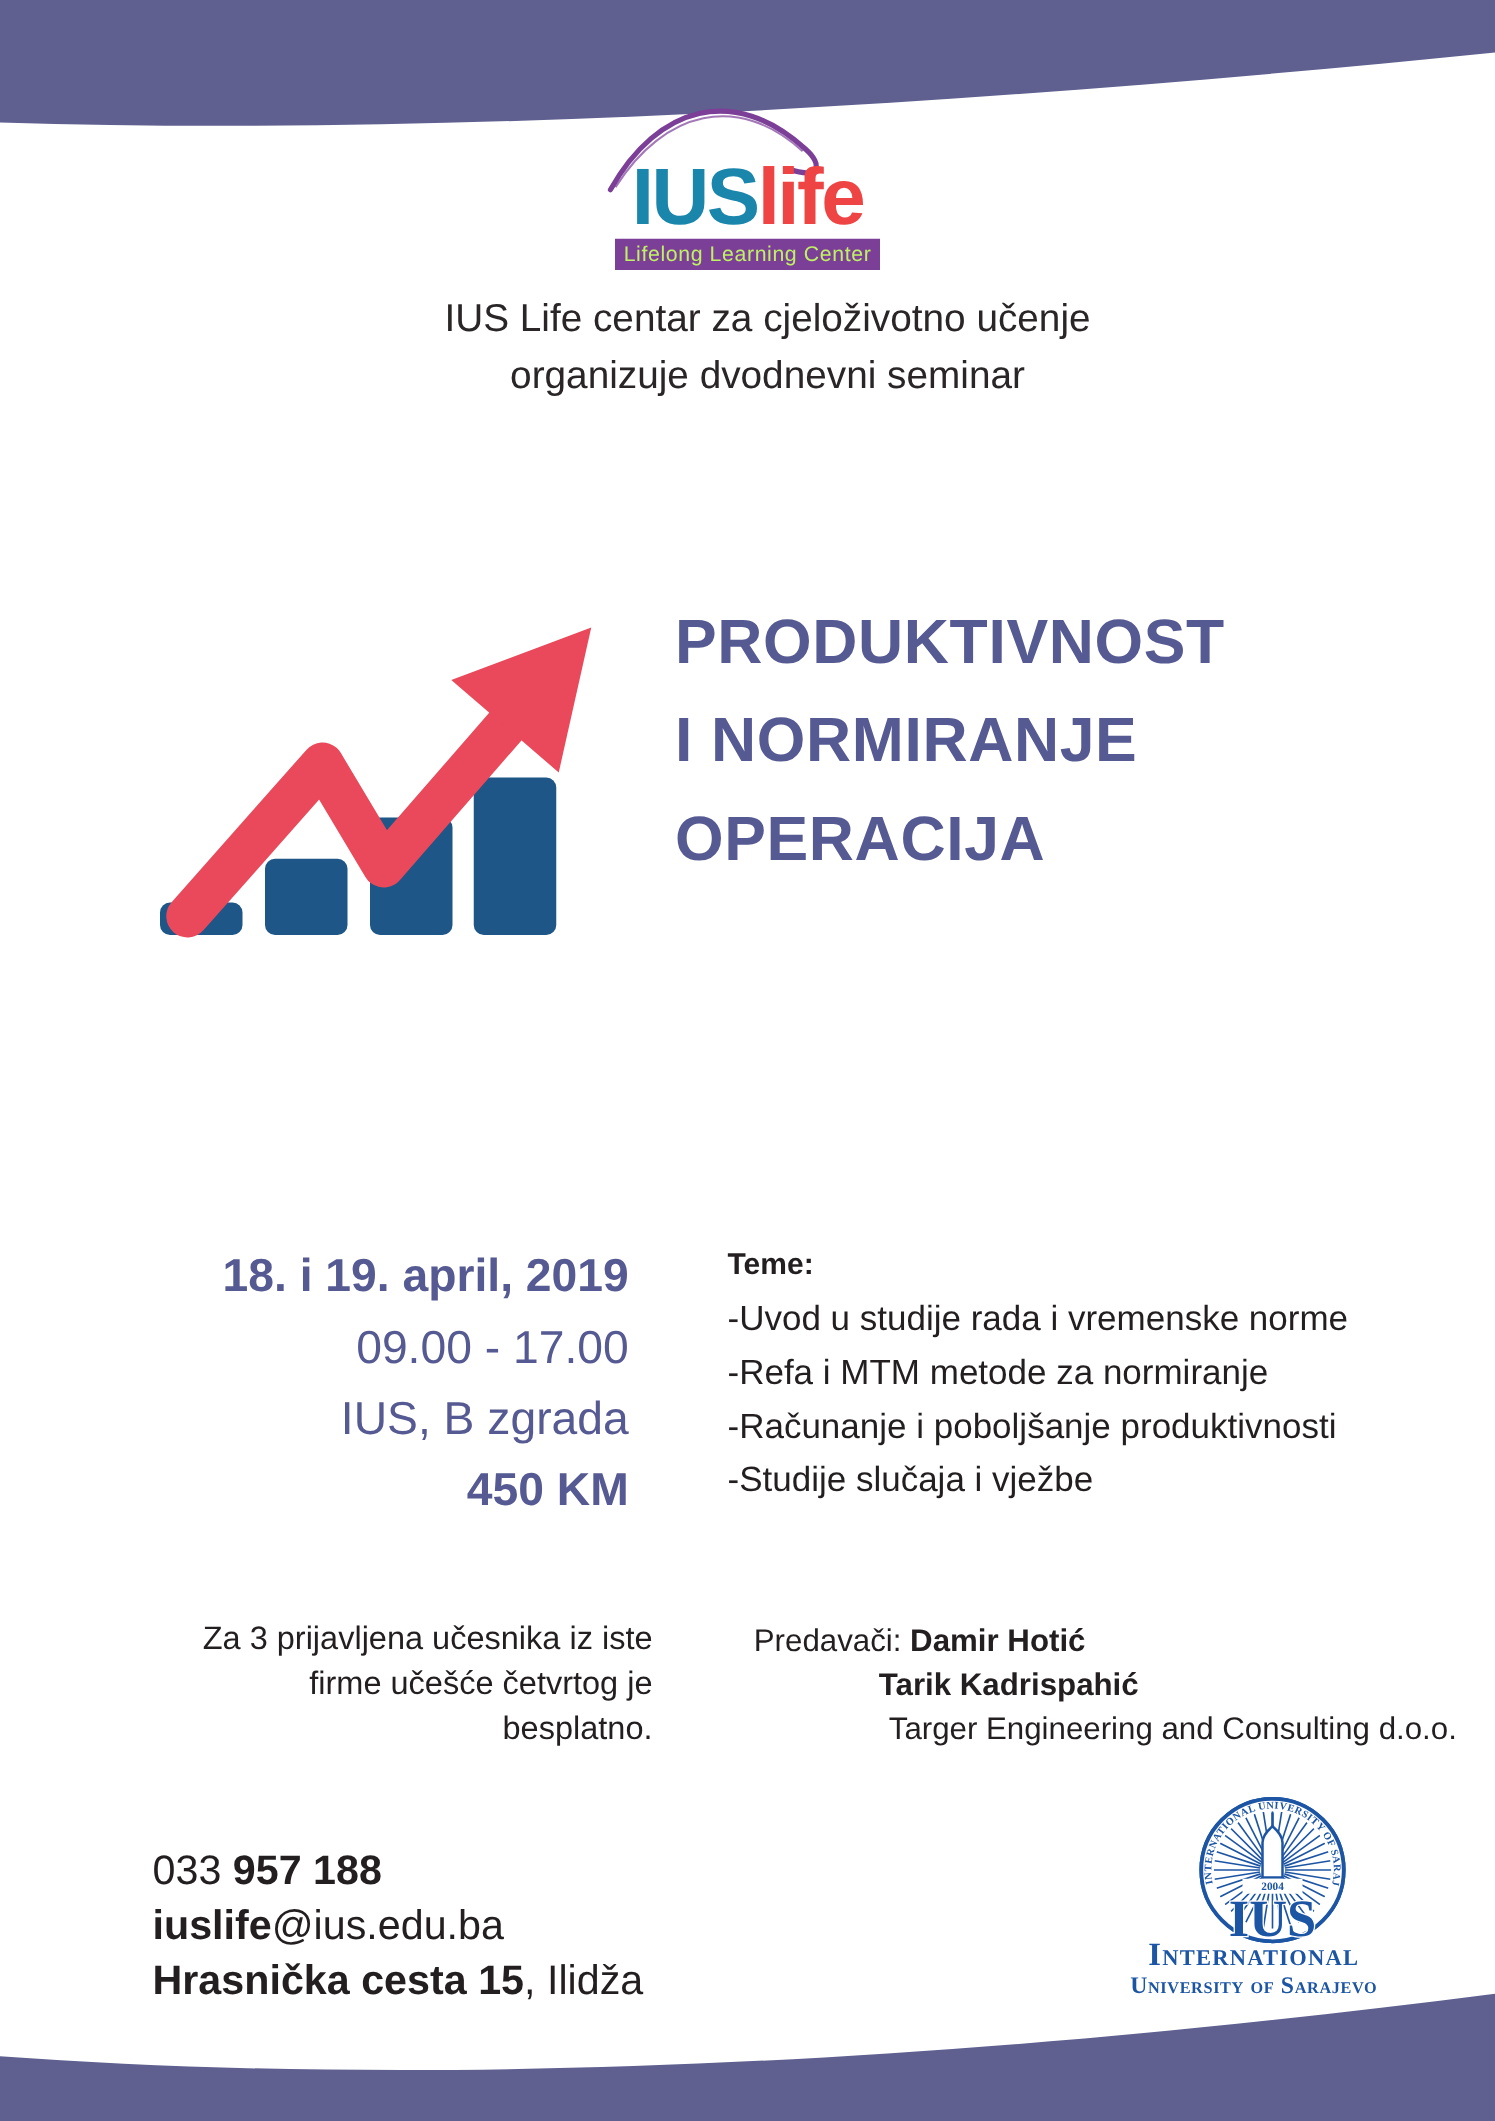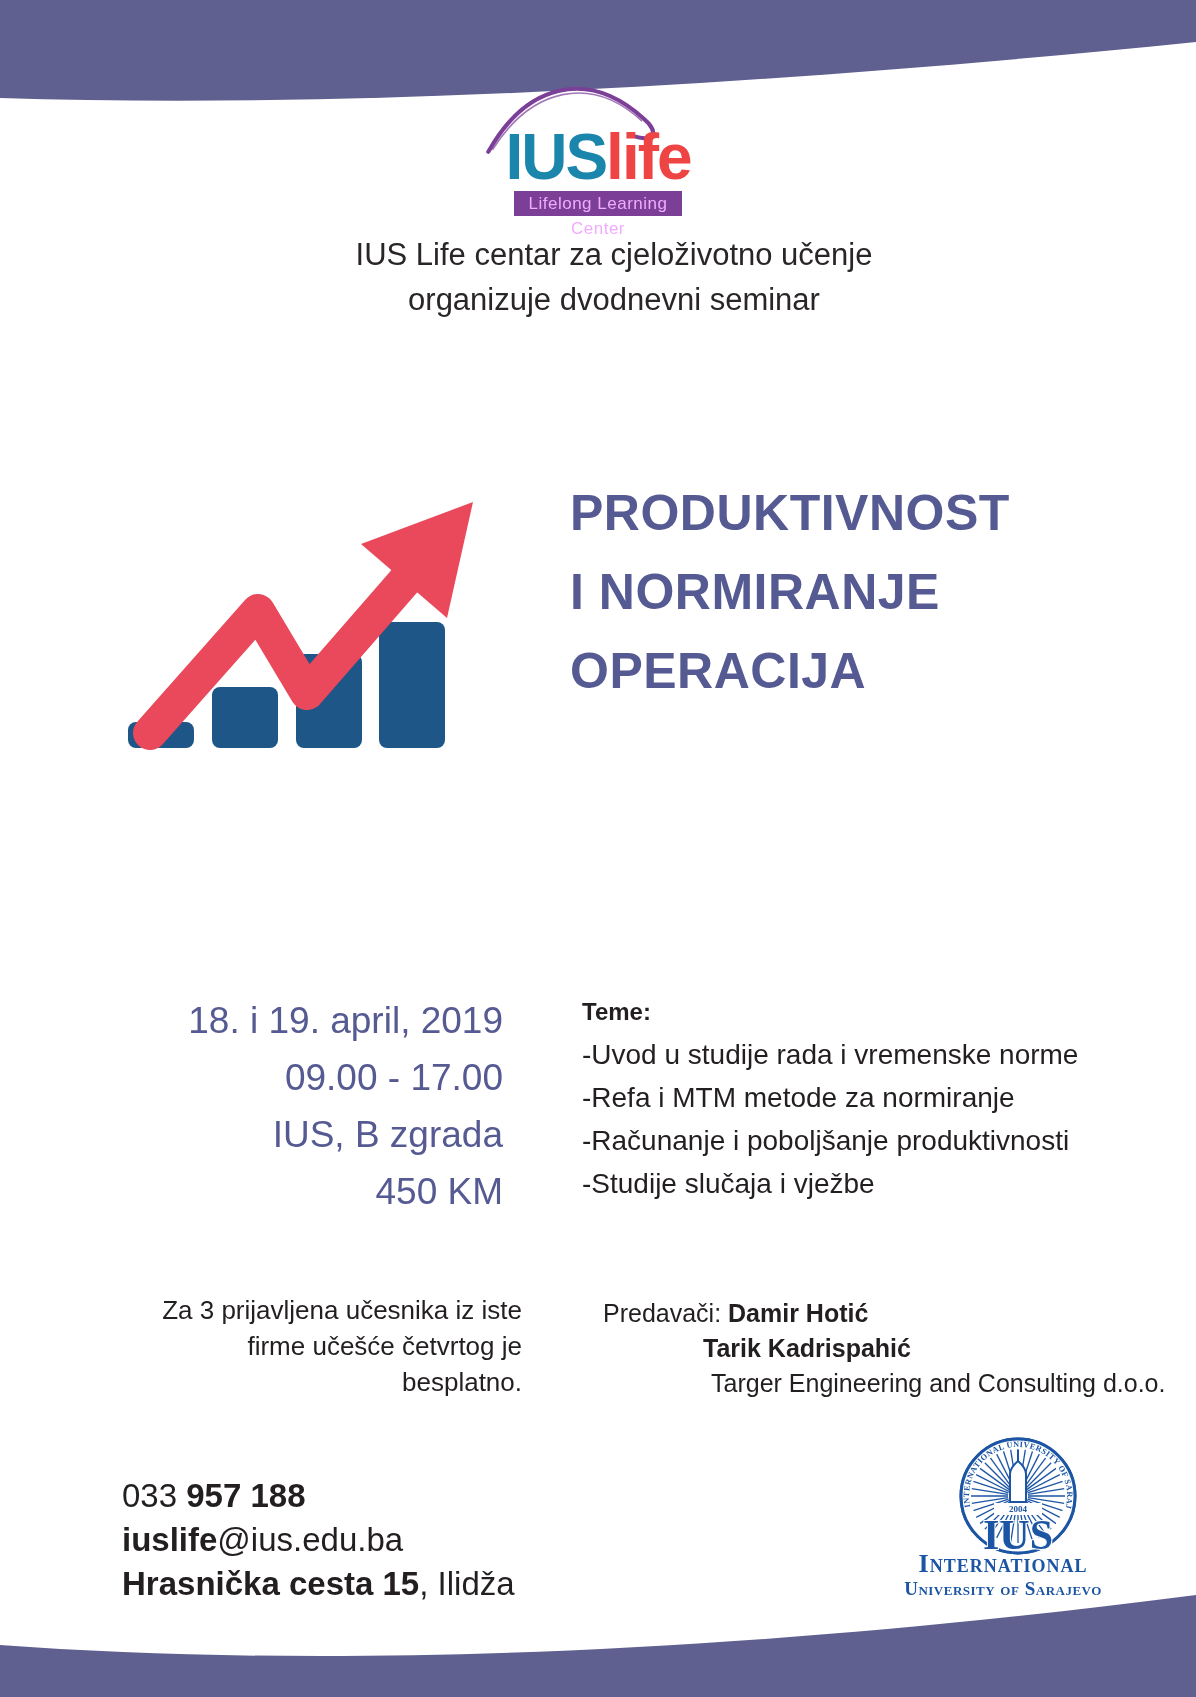--- a/index.html
+++ b/index.html
@@ -14,36 +14,36 @@
   .band.bottom{bottom:0;height:110px;}
   .band svg{display:block;width:100%;height:100%;}
 
   
   .logo{position:absolute;left:438px;top:70px;width:320px;height:150px;text-align:center;}
   .logo .swoosh{position:absolute;left:42px;top:8px;width:195px;height:82px;overflow:visible;}
   .wordmark{position:relative;margin-top:55px;font-size:64px;line-height:64px;font-weight:700;letter-spacing:-2px;}
   .wordmark .ius{color:#1a86ab;}
   .wordmark .life{color:#ef4444;font-weight:600;}
   .logo .banner{
-    width:168px;height:25px;margin:2px auto 0;background:#7c3f98;
-    color:#f0abfc;font-size:17px;line-height:25px;font-weight:500;letter-spacing:.5px;
+    width:212px;height:25px;margin:2px auto 0;background:#7c3f98;
+    color:#bef264;font-size:17px;line-height:25px;font-weight:500;letter-spacing:.5px;
   }
 
   .intro{position:absolute;left:16px;top:232px;width:100%;text-align:center;
     font-size:31px;line-height:45px;color:#2a2627;}
 
   
   .chart{position:absolute;left:118px;top:466px;width:385px;height:285px;}
 
   .title{position:absolute;left:540px;top:474px;width:480px;
-    font-size:50px;line-height:79px;font-weight:700;color:#565a92;letter-spacing:.5px;margin-left:30px;}
+    font-size:50px;line-height:79px;font-weight:700;color:#565a92;letter-spacing:.5px;}
 
   .details{position:absolute;left:100px;top:992px;width:403px;text-align:right;
     color:#565a92;font-size:37px;line-height:57px;}
-  .details .b{font-weight:400;}
+  .details .b{font-weight:700;}
 
   .topics{position:absolute;left:582px;top:990px;width:560px;font-size:28px;line-height:43px;}
   .topics .head{font-weight:700;font-size:24px;}
 
   .offer{position:absolute;left:122px;top:1292px;width:400px;text-align:right;
     font-size:26px;line-height:36px;}
 
   .lecturers{position:absolute;left:603px;top:1296px;font-size:25px;line-height:35px;}
   .lecturers .b{font-weight:700;}
   .lecturers .ind1{padding-left:100px;}

